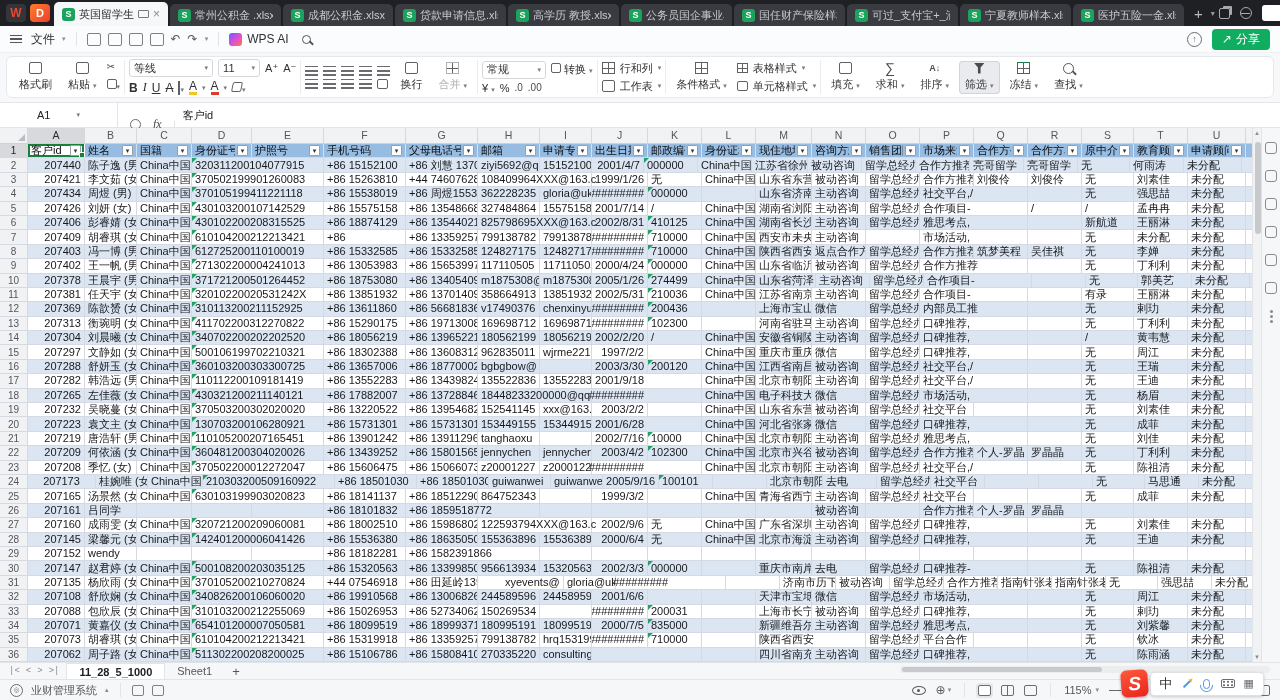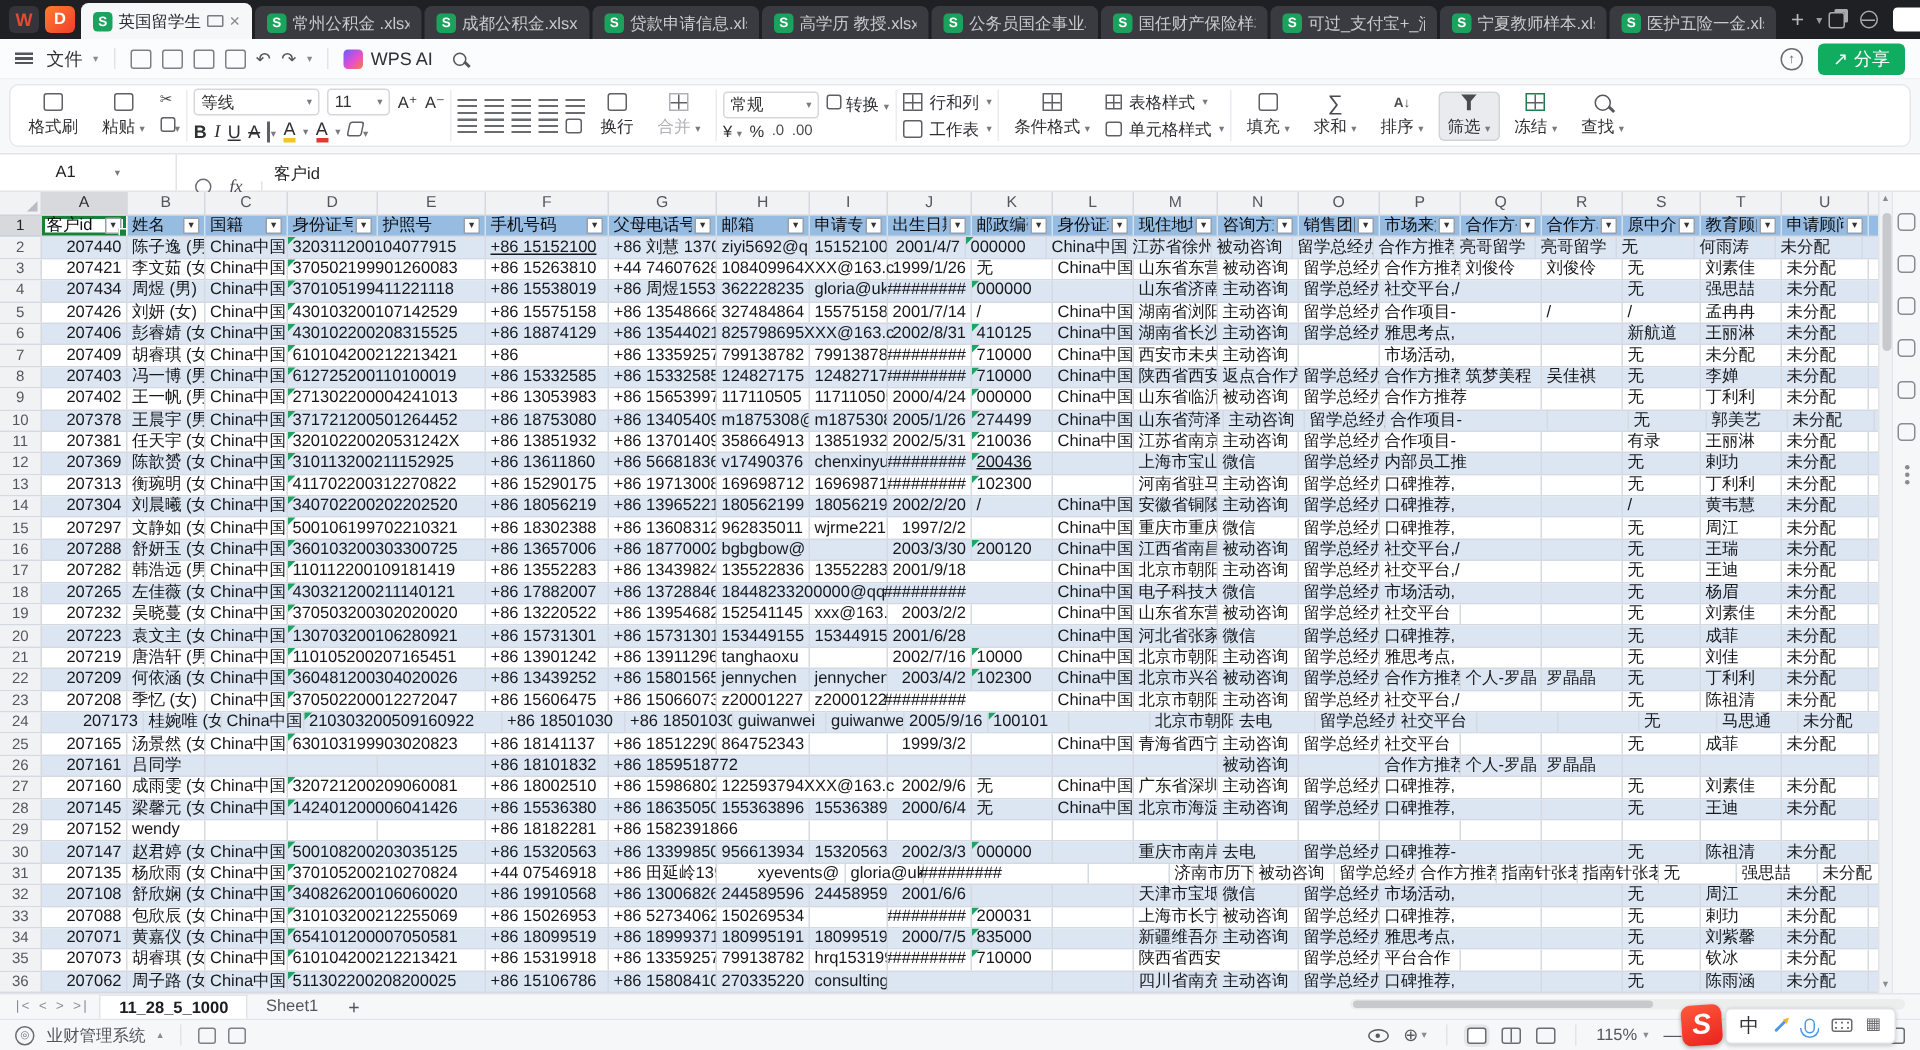--- a/index.html
+++ b/index.html
@@ -534,21 +534,21 @@
           <div class="gcell" style="width: 55px;">
             <span>China中国</span>
           </div>
           <div class="gcell ovf" style="width: 60px;">
             <b class="tri"></b>
             <span>320311200104077915</span>
           </div>
           <div class="gcell" style="width: 72px;">
             <span></span>
           </div>
-          <div class="gcell" style="width: 82px; text-decoration: underline;">
+          <div class="gcell" style="width: 82px;">
             <span>+86 15152100</span>
           </div>
           <div class="gcell" style="width: 72px;">
             <span>+86 刘慧 137052</span>
           </div>
           <div class="gcell" style="width: 62px;">
             <span>ziyi5692@q</span>
           </div>
           <div class="gcell" style="width: 52px;">
             <span>151521001</span>
@@ -1227,21 +1227,21 @@
           </div>
           <div class="gcell" style="width: 62px;">
             <span>v17490376</span>
           </div>
           <div class="gcell" style="width: 52px;">
             <span>chenxinyur</span>
           </div>
           <div class="gcell ar" style="width: 56px;">
             <span>#########</span>
           </div>
-          <div class="gcell" style="width: 54px; text-decoration: underline;">
+          <div class="gcell" style="width: 54px;">
             <b class="tri"></b>
             <span>200436</span>
           </div>
           <div class="gcell" style="width: 54px;">
             <span></span>
           </div>
           <div class="gcell" style="width: 56px;">
             <span>上海市宝山</span>
           </div>
           <div class="gcell" style="width: 54px;">
@@ -2005,21 +2005,21 @@
           </div>
           <div class="gcell" style="width: 54px;">
             <span>陈祖清</span>
           </div>
           <div class="gcell" style="width: 58px;">
             <span>未分配</span>
           </div>
         </div>
         <div class="grow band">
           <div class="rh">24</div>
-          <div class="gcell ar" style="width: 68px;">
+          <div class="gcell ar" style="width: 68px; justify-content: center;">
             <span>207173</span>
           </div>
           <div class="gcell" style="width: 52px;">
             <span>桂婉唯 (女</span>
           </div>
           <div class="gcell" style="width: 55px;">
             <span>China中国</span>
           </div>
           <div class="gcell ovf" style="width: 60px;">
             <b class="tri"></b>

